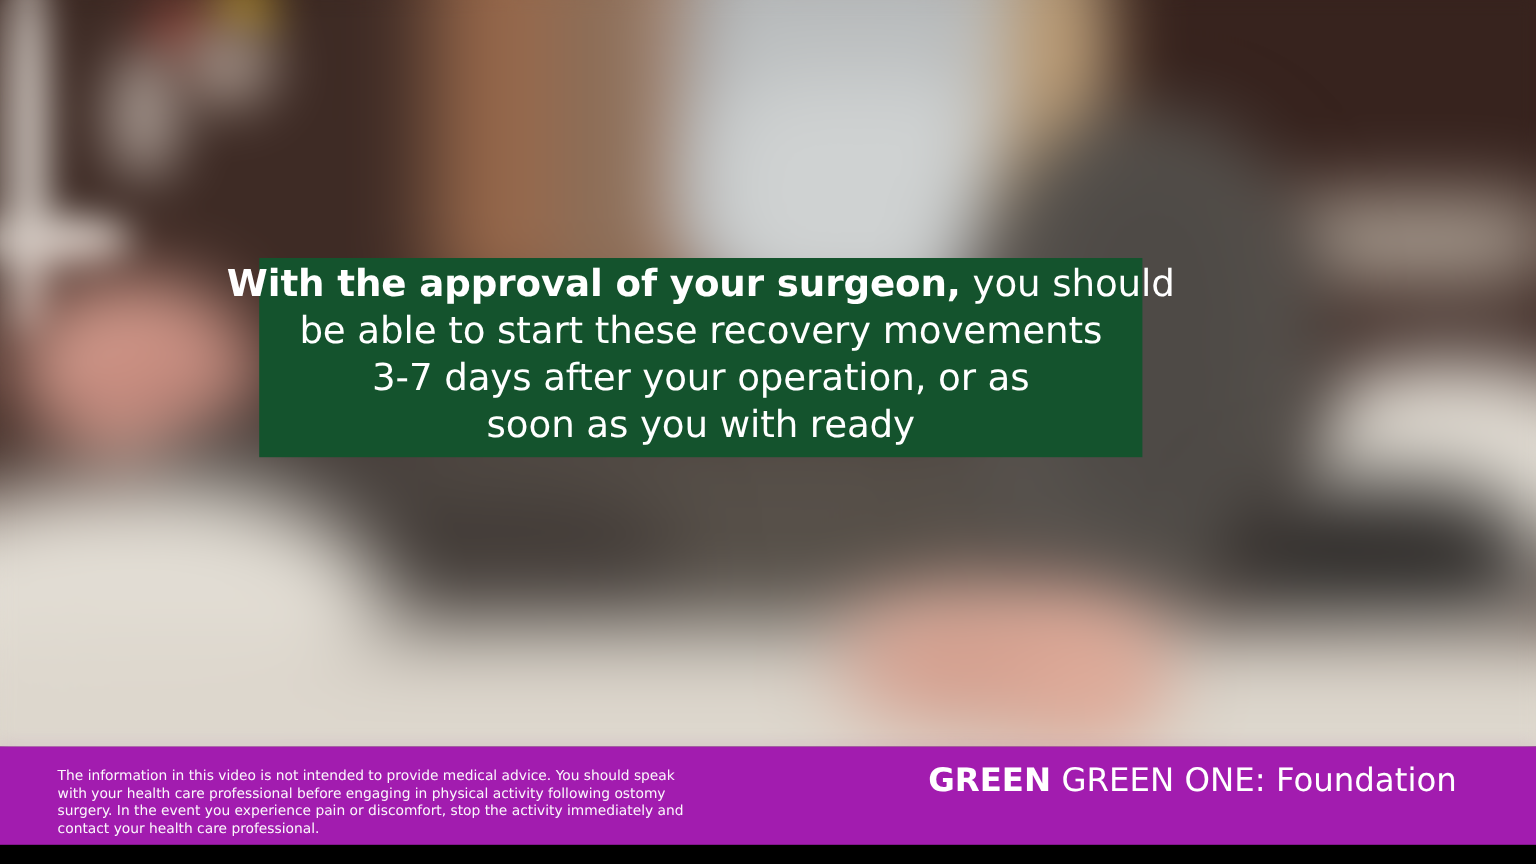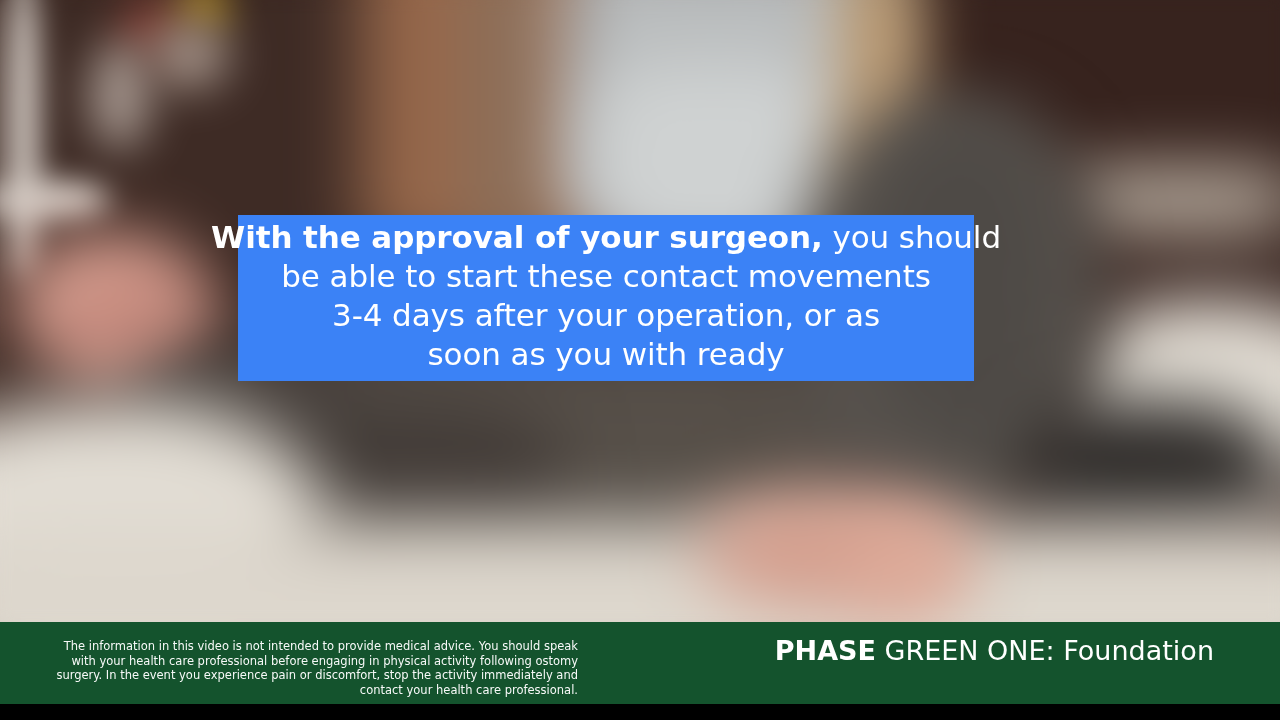--- a/index.html
+++ b/index.html
@@ -87,25 +87,25 @@
   #veil {
     position:absolute;
     inset:0;
     backdrop-filter:blur(6px);
     pointer-events:none;
   }
 
   
   #caption-box {
     position:absolute;
-    left:238px;
+    left:216px;
     top:215px;
     width:736px;
     height:166px;
-    background:#3b82f6;
+    background:#14532d;
     display:flex;
     flex-direction:column;
     align-items:center;
     justify-content:center;
     padding:6px 10px 10px;
   }
 
   .caption-line {
     color:#ffffff;
     font-size:31px;
@@ -117,22 +117,21 @@
 
   .caption-line b { font-weight:700; }
 
   
   #bottom-banner {
     position:absolute;
     left:0;
     top:622px;
     width:1280px;
     height:82px;
-    background:#14532d;
-    text-align:right;
+    background:#a21caf;
   }
 
   #disclaimer {
     position:absolute;
     left:48px;
     top:17px;
     width:530px;
     color:#ffffff;
     font-size:11.5px;
     line-height:14.6px;
@@ -185,25 +184,25 @@
     <div class="blob bg-bed"></div>
     <div class="blob bg-arm"></div>
     <div class="blob bg-hand"></div>
     <div id="veil"></div>
   </div>
 
   <div id="caption-box">
     <div class="caption-line">
       <b>With the approval of your surgeon,</b><span> you should</span>
     </div>
-    <div class="caption-line">be able to start these contact movements</div>
-    <div class="caption-line">3-4 days after your operation, or as</div>
+    <div class="caption-line">be able to start these recovery movements</div>
+    <div class="caption-line">3-7 days after your operation, or as</div>
     <div class="caption-line">soon as you with ready</div>
   </div>
 
   <div id="bottom-banner">
     <div id="disclaimer">The information in this video is not intended to provide medical advice. You should speak with your health care professional before engaging in physical activity following ostomy surgery. In the event you experience pain or discomfort, stop the activity immediately and contact your health care professional.</div>
     <div id="phase-label">
-      <span class="bold">PHASE</span><span> GREEN ONE: Foundation</span>
+      <span class="bold">GREEN</span><span> GREEN ONE: Foundation</span>
     </div>
   </div>
 
 </div>
 
 </body></html>

